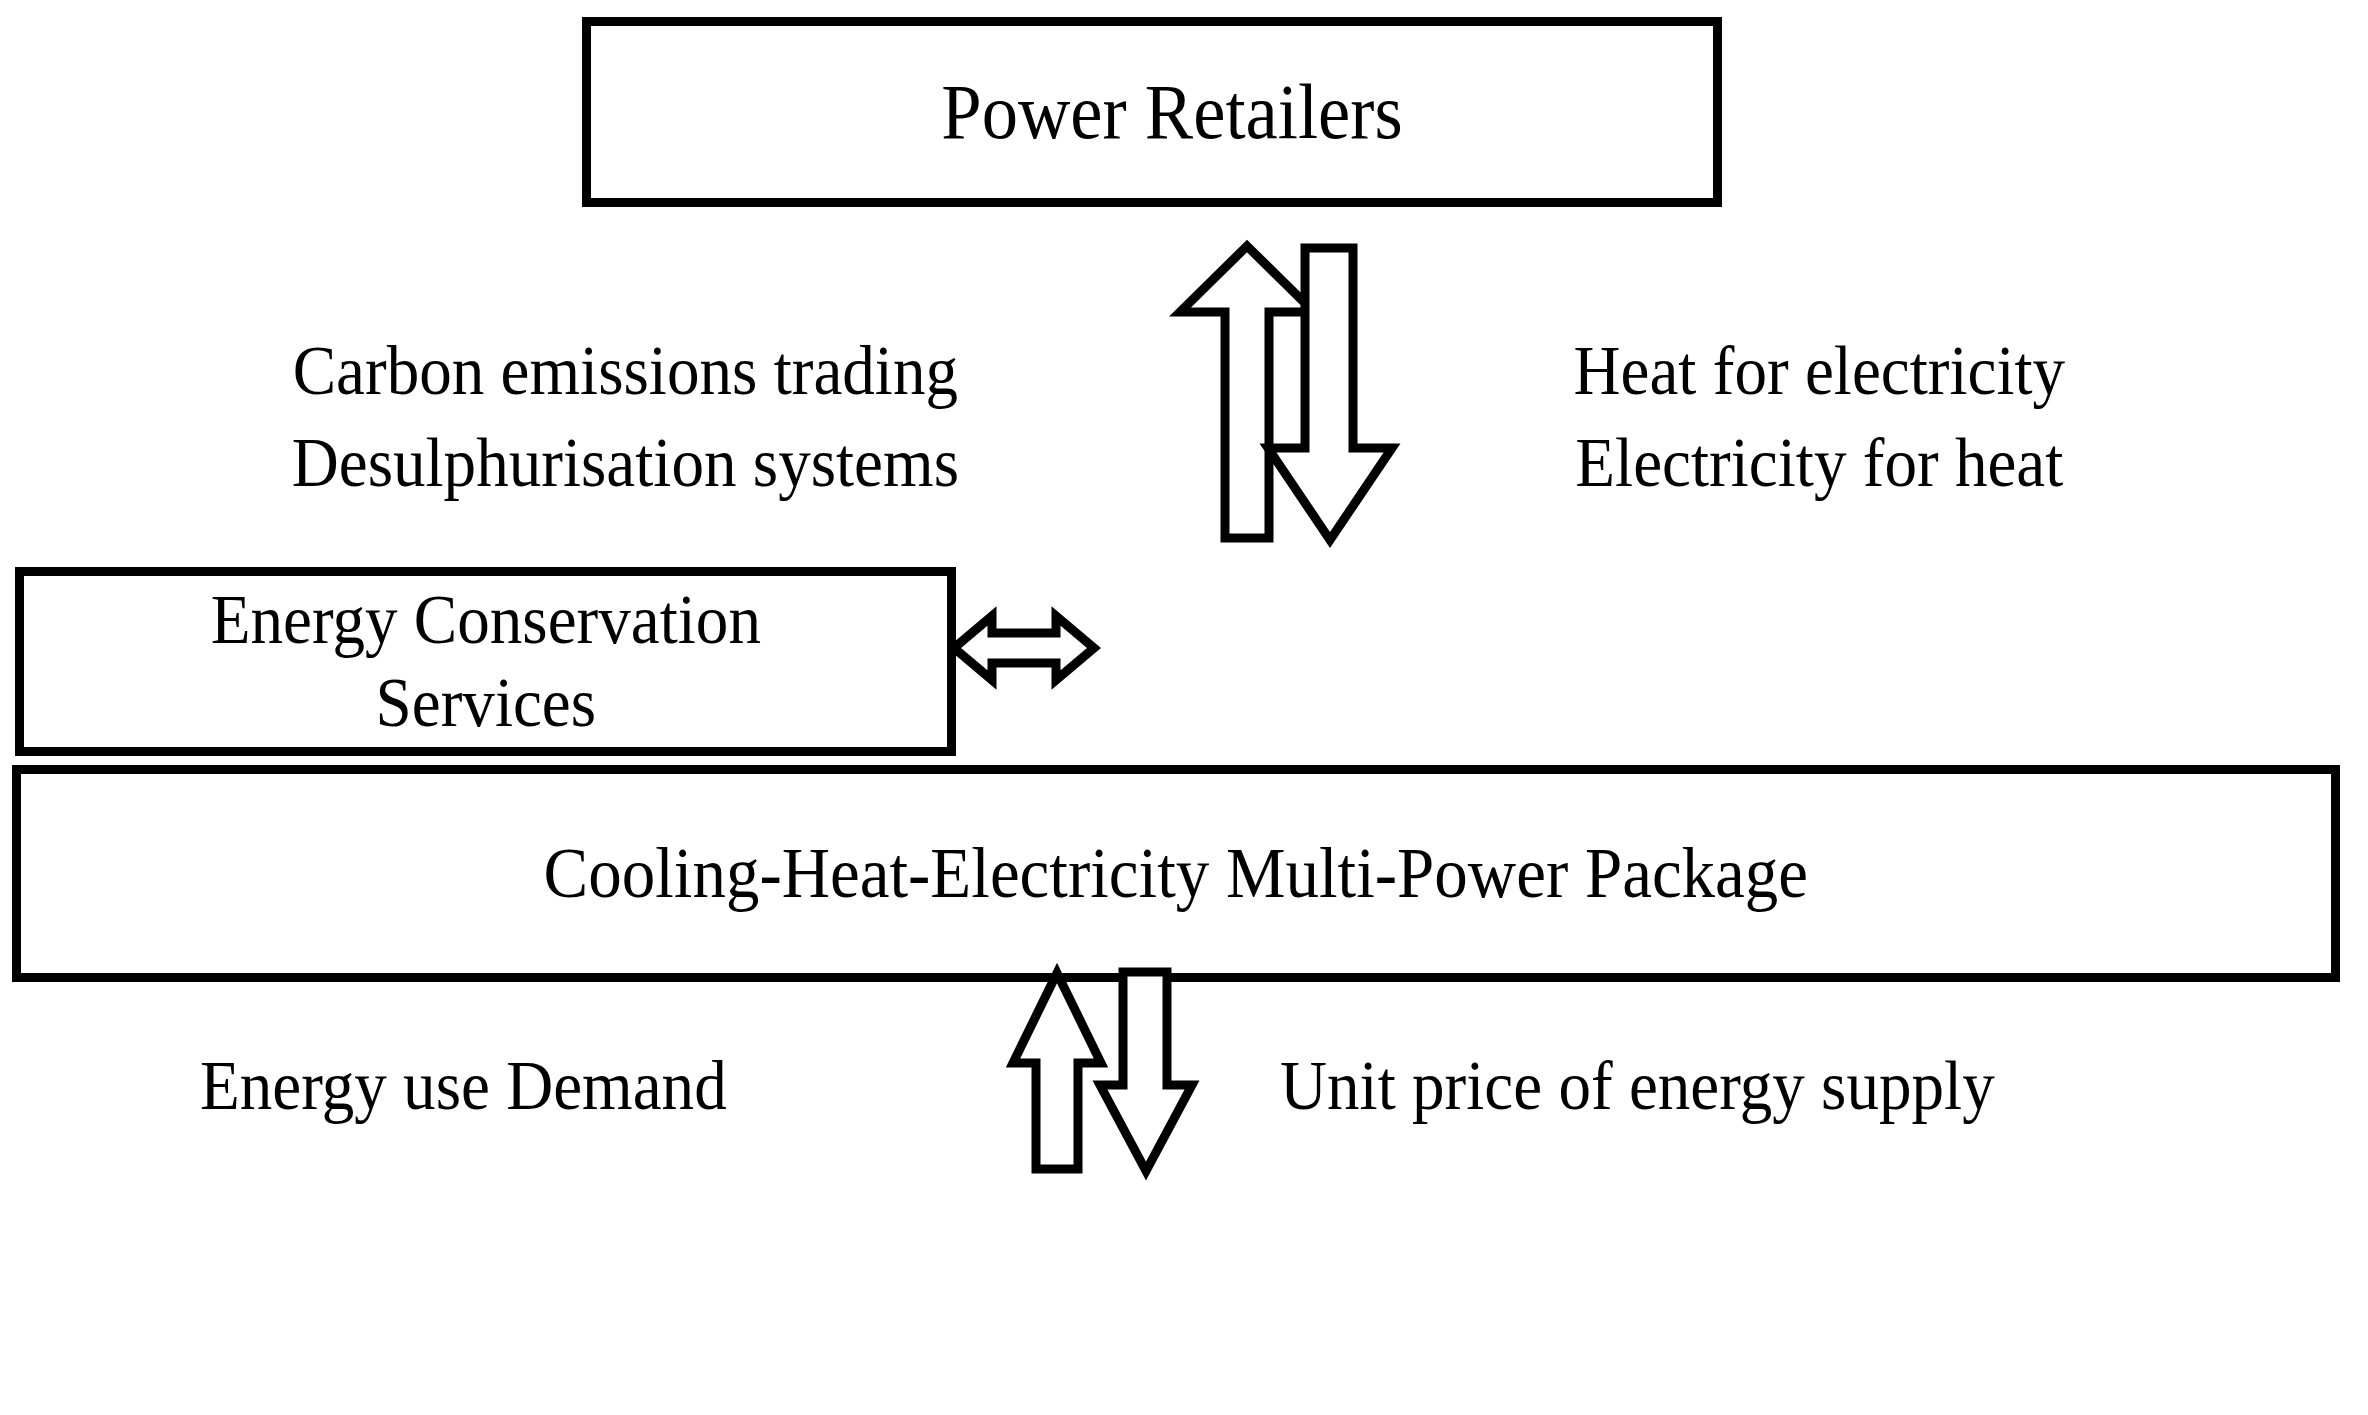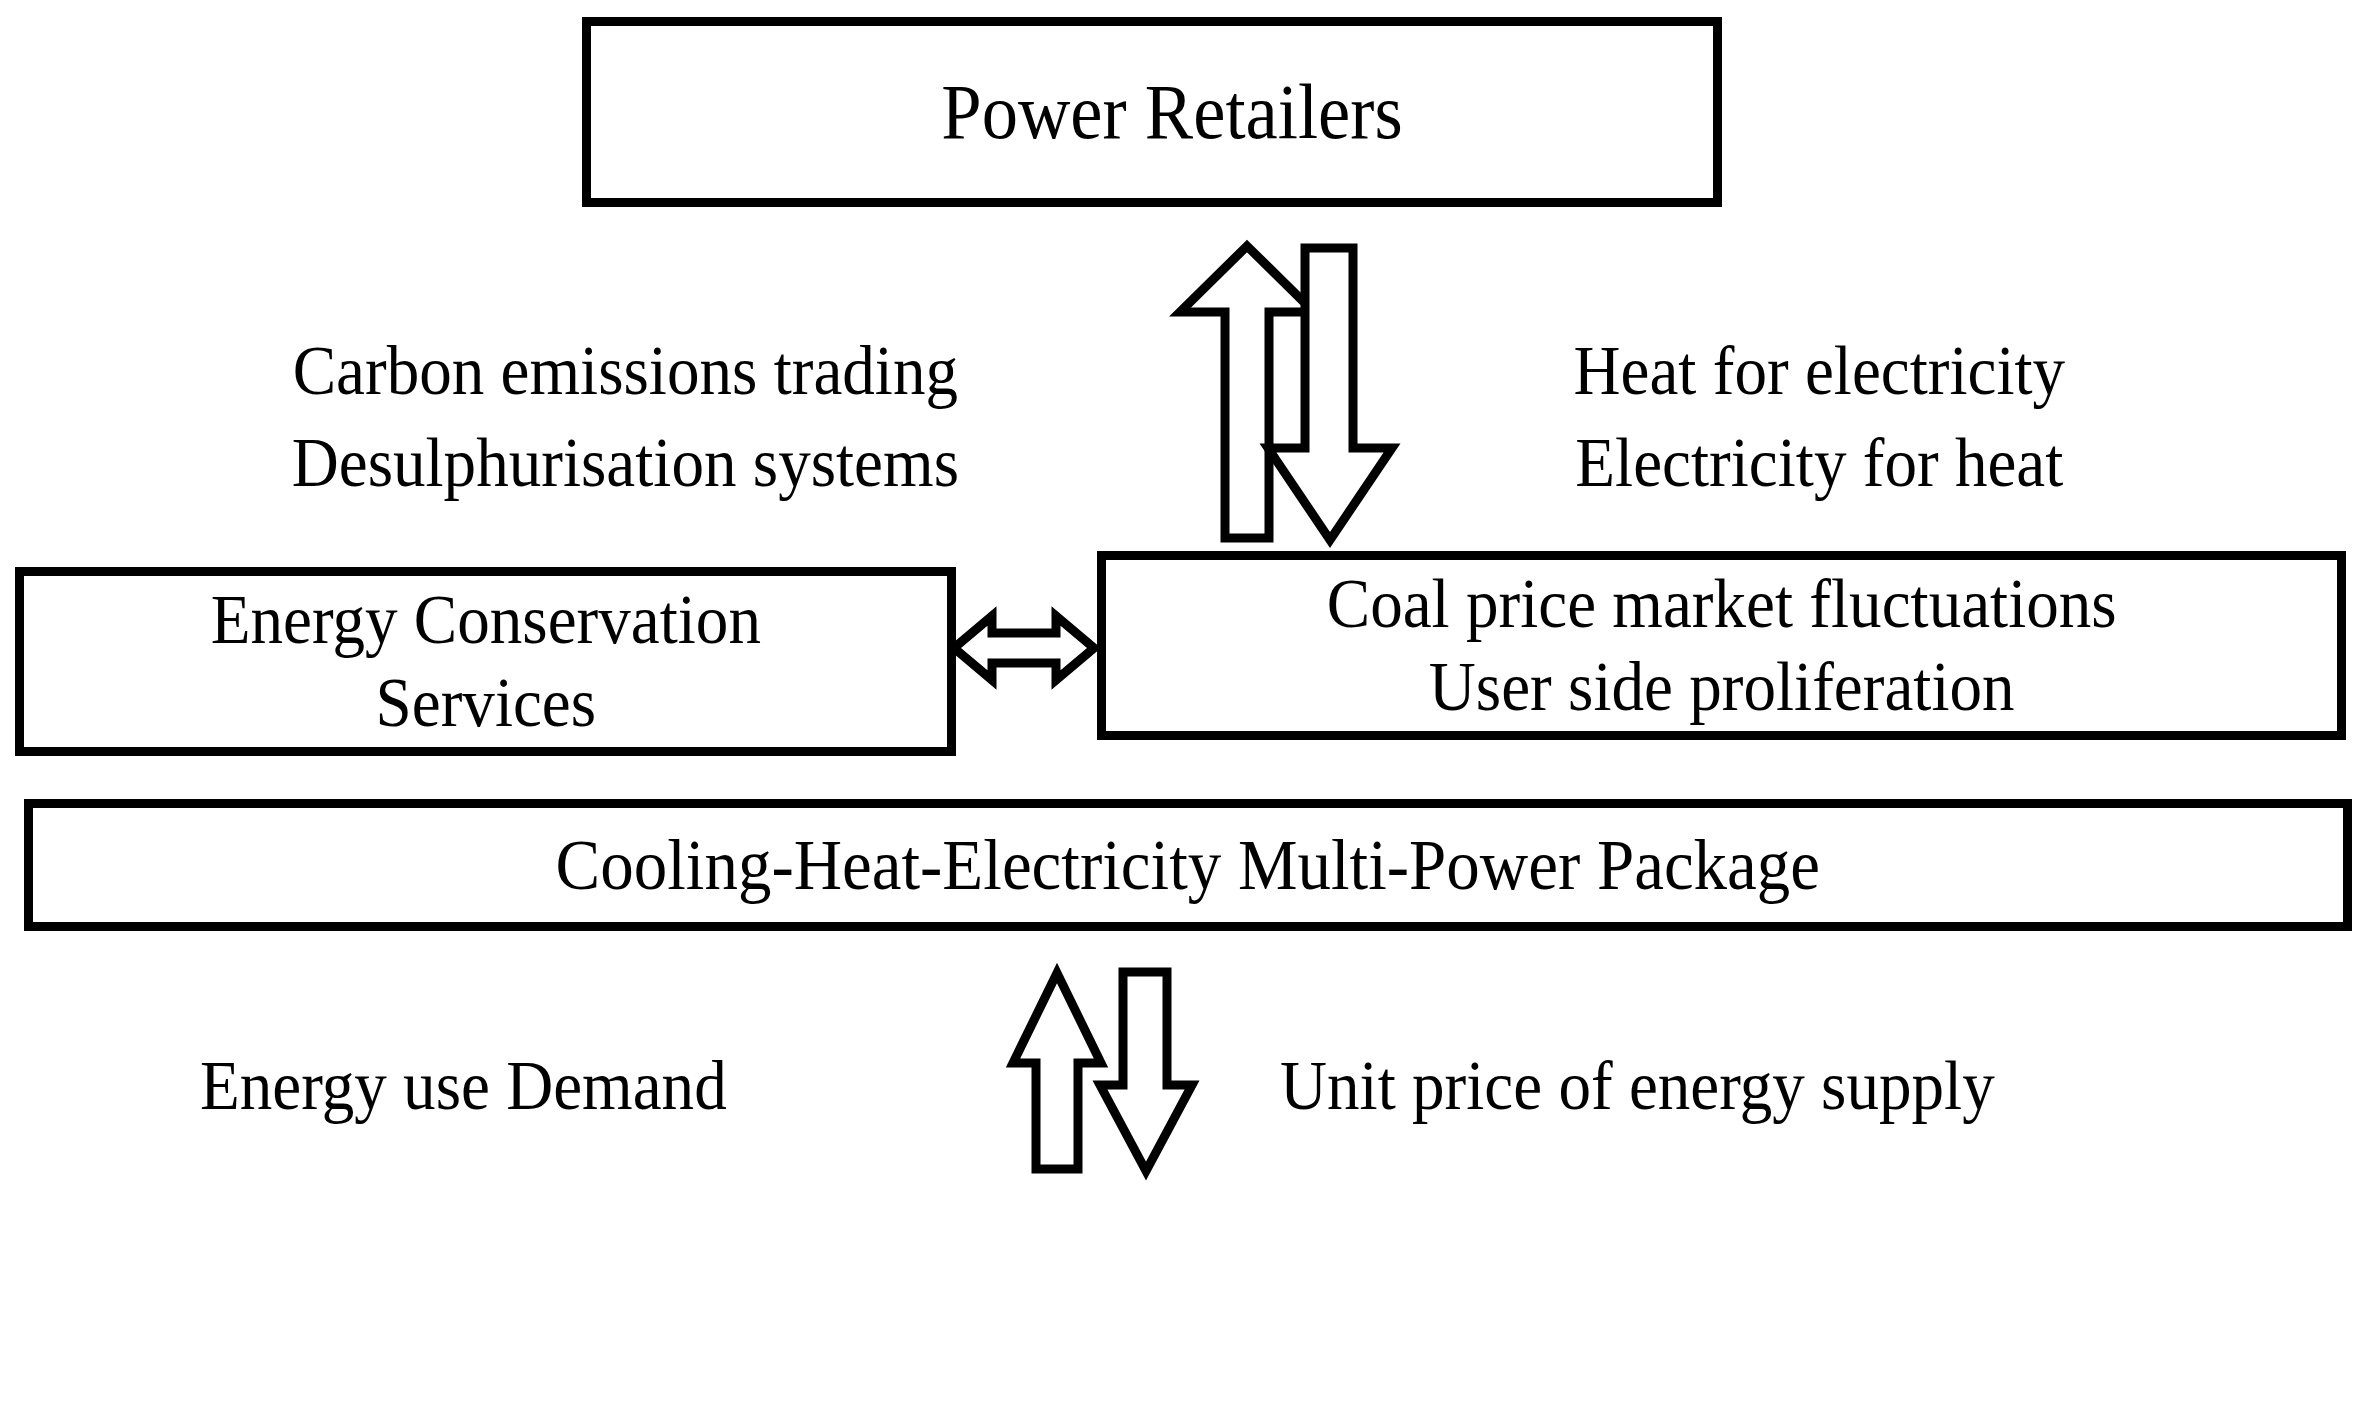--- a/index.html
+++ b/index.html
@@ -45,21 +45,21 @@
     left: 15px; top: 551px; width: 941px; height: 189px; margin-top: 16px;
   }
   #box-energy-conservation .node-label { font-size: 70px; }
 
   #box-coal-price {
     left: 1097px; top: 551px; width: 1249px; height: 189px;
   }
   #box-coal-price .node-label { font-size: 70px; }
 
   #box-multi-power-package {
-    left: 12px; top: 799px; width: 2328px; height: 132px; margin-left: 12px;
+    left: 12px; top: 765px; width: 2328px; height: 217px;
   }
   #box-multi-power-package .node-label { font-size: 72px; }
 
   
   .edge-label {
     position: absolute;
     font-family: "Liberation Serif", "DejaVu Serif", serif;
     color: #000000;
     white-space: pre-line;
     line-height: 1.32;
@@ -117,24 +117,20 @@
 
   <div class="node-box" id="box-energy-conservation">
     <div class="node-label">Energy Conservation
 Services</div>
   </div>
 
   <svg class="arrow-svg" id="arrow-horizontal" viewBox="0 0 152 86">
     <polygon points="6,43 44,11 44,28 108,28 108,11 146,43 108,75 108,58 44,58 44,75"></polygon>
   </svg>
 
-  <div class="node-box" id="box-coal-price">
-    <div class="node-label">Coal price market fluctuations
-User side proliferation</div>
-  </div>
 
   <div class="node-box" id="box-multi-power-package">
     <div class="node-label">Cooling-Heat-Electricity Multi-Power Package</div>
   </div>
 
   <div class="edge-label" id="label-left-bottom">Energy use Demand</div>
 
   <div class="edge-label" id="label-right-bottom">Unit price of energy supply</div>
 
   <svg class="arrow-svg" id="arrows-bottom" viewBox="0 0 240 212">

